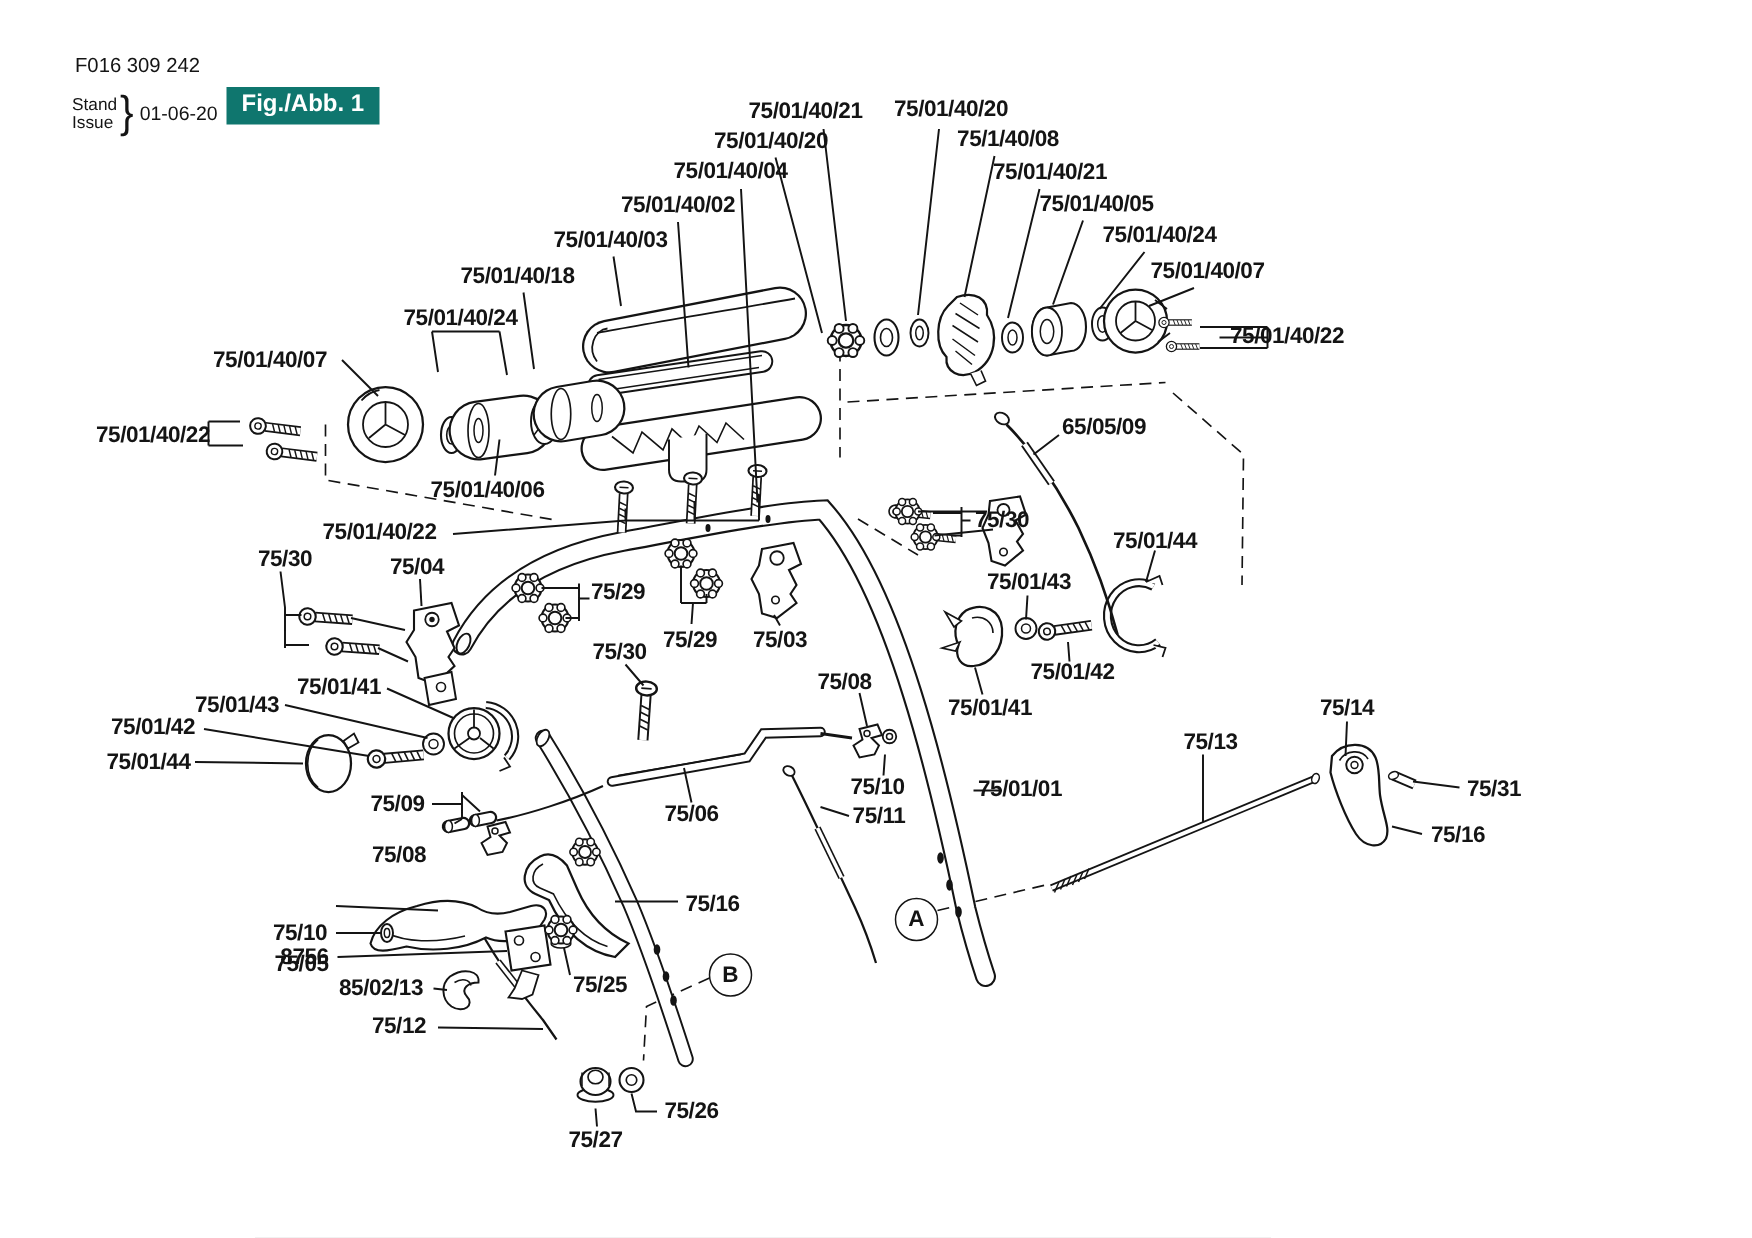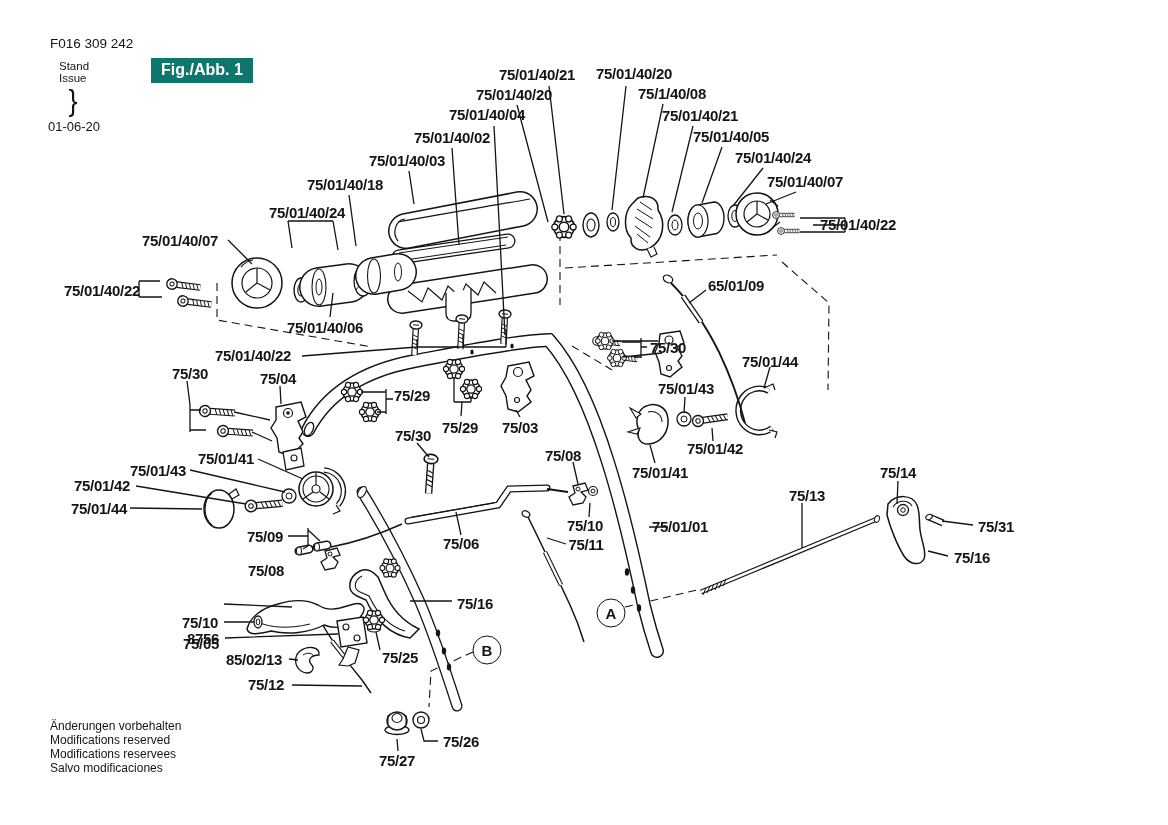--- a/index.html
+++ b/index.html
@@ -5,21 +5,21 @@
   html,body{margin:0;padding:0;background:#e8e8e8;}
   .stage{position:relative;width:1168px;height:825px;background:#ffffff;overflow:hidden;
          font-family:"Liberation Sans", sans-serif;color:#141414;margin:0 auto;}
   .art{position:absolute;left:0;top:0;}
   .part-label{position:absolute;transform:translate(-50%,-50%);font-weight:700;font-size:15px;
               letter-spacing:-0.3px;white-space:nowrap;color:#141414;}
   .marker{position:absolute;width:27px;height:27px;border:1.6px solid #141414;border-radius:50%;
           transform:translate(-50%,-50%);display:flex;align-items:center;justify-content:center;
           font-size:15px;font-weight:700;background:#fff;}
   .hdr-code{position:absolute;left:50px;top:36px;font-size:13.5px;}
-  .hdr-issue{position:absolute;left:48px;top:60px;display:flex;align-items:center;gap:2px;flex-direction:column;}
+  .hdr-issue{position:absolute;left:48px;top:60px;display:flex;align-items:center;gap:2px;}
   .hdr-issue .stack{display:flex;flex-direction:column;font-size:11.5px;line-height:12px;}
   .hdr-issue .brace{font-size:27px;font-weight:400;margin:0 2px 0 0;transform:scaleY(1.1);}
   .hdr-issue .date{font-size:13px;}
   .fig-box{position:absolute;left:151px;top:58px;background:#0f766e;color:#fff;font-weight:700;
            font-size:16px;padding:3px 10px 4px 10px;}
   .footer{position:absolute;left:50px;top:719px;font-size:12px;line-height:14px;}
 </style>
 </head>
 <body>
 
@@ -415,21 +415,21 @@
       <div class="part-label" style="left: 452px; top: 137px;">75/01/40/02</div>
       <div class="part-label" style="left: 731px; top: 136px;">75/01/40/05</div>
       <div class="part-label" style="left: 407px; top: 160px;">75/01/40/03</div>
       <div class="part-label" style="left: 773px; top: 157px;">75/01/40/24</div>
       <div class="part-label" style="left: 345px; top: 184px;">75/01/40/18</div>
       <div class="part-label" style="left: 805px; top: 181px;">75/01/40/07</div>
       <div class="part-label" style="left: 307px; top: 212px;">75/01/40/24</div>
       <div class="part-label" style="left: 858px; top: 224px;">75/01/40/22</div>
       <div class="part-label" style="left: 180px; top: 240px;">75/01/40/07</div>
       <div class="part-label" style="left: 102px; top: 290px;">75/01/40/22</div>
-      <div class="part-label" style="left: 736px; top: 285px;">65/01/09</div>
+      <div class="part-label" style="left: 736px; top: 285px;">65/05/09</div>
       <div class="part-label" style="left: 325px; top: 327px;">75/01/40/06</div>
       <div class="part-label" style="left: 668px; top: 347px;">75/30</div>
       <div class="part-label" style="left: 253px; top: 355px;">75/01/40/22</div>
       <div class="part-label" style="left: 770px; top: 361px;">75/01/44</div>
       <div class="part-label" style="left: 190px; top: 373px;">75/30</div>
       <div class="part-label" style="left: 278px; top: 378px;">75/04</div>
       <div class="part-label" style="left: 686px; top: 388px;">75/01/43</div>
       <div class="part-label" style="left: 412px; top: 395px;">75/29</div>
       <div class="part-label" style="left: 460px; top: 427px;">75/29</div>
       <div class="part-label" style="left: 520px; top: 427px;">75/03</div>
@@ -457,20 +457,14 @@
       <div class="part-label" style="left: 203px; top: 638px;">8756</div>
       <div class="part-label" style="left: 254px; top: 659px;">85/02/13</div>
       <div class="part-label" style="left: 400px; top: 657px; text-align: right;">75/25</div>
       <div class="part-label" style="left: 266px; top: 684px;">75/12</div>
       <div class="part-label" style="left: 461px; top: 741px;">75/26</div>
       <div class="part-label" style="left: 397px; top: 760px;">75/27</div>
       <div class="marker" style="left: 611px; top: 613px;">A</div>
       <div class="marker" style="left: 487px; top: 650px;">B</div>
     </div>
 
-  <div class="footer">
-    <div>Änderungen vorbehalten</div>
-    <div>Modifications reserved</div>
-    <div>Modifications reservees</div>
-    <div>Salvo modificaciones</div>
-  </div>
 
 </div>
 
 </body></html>

